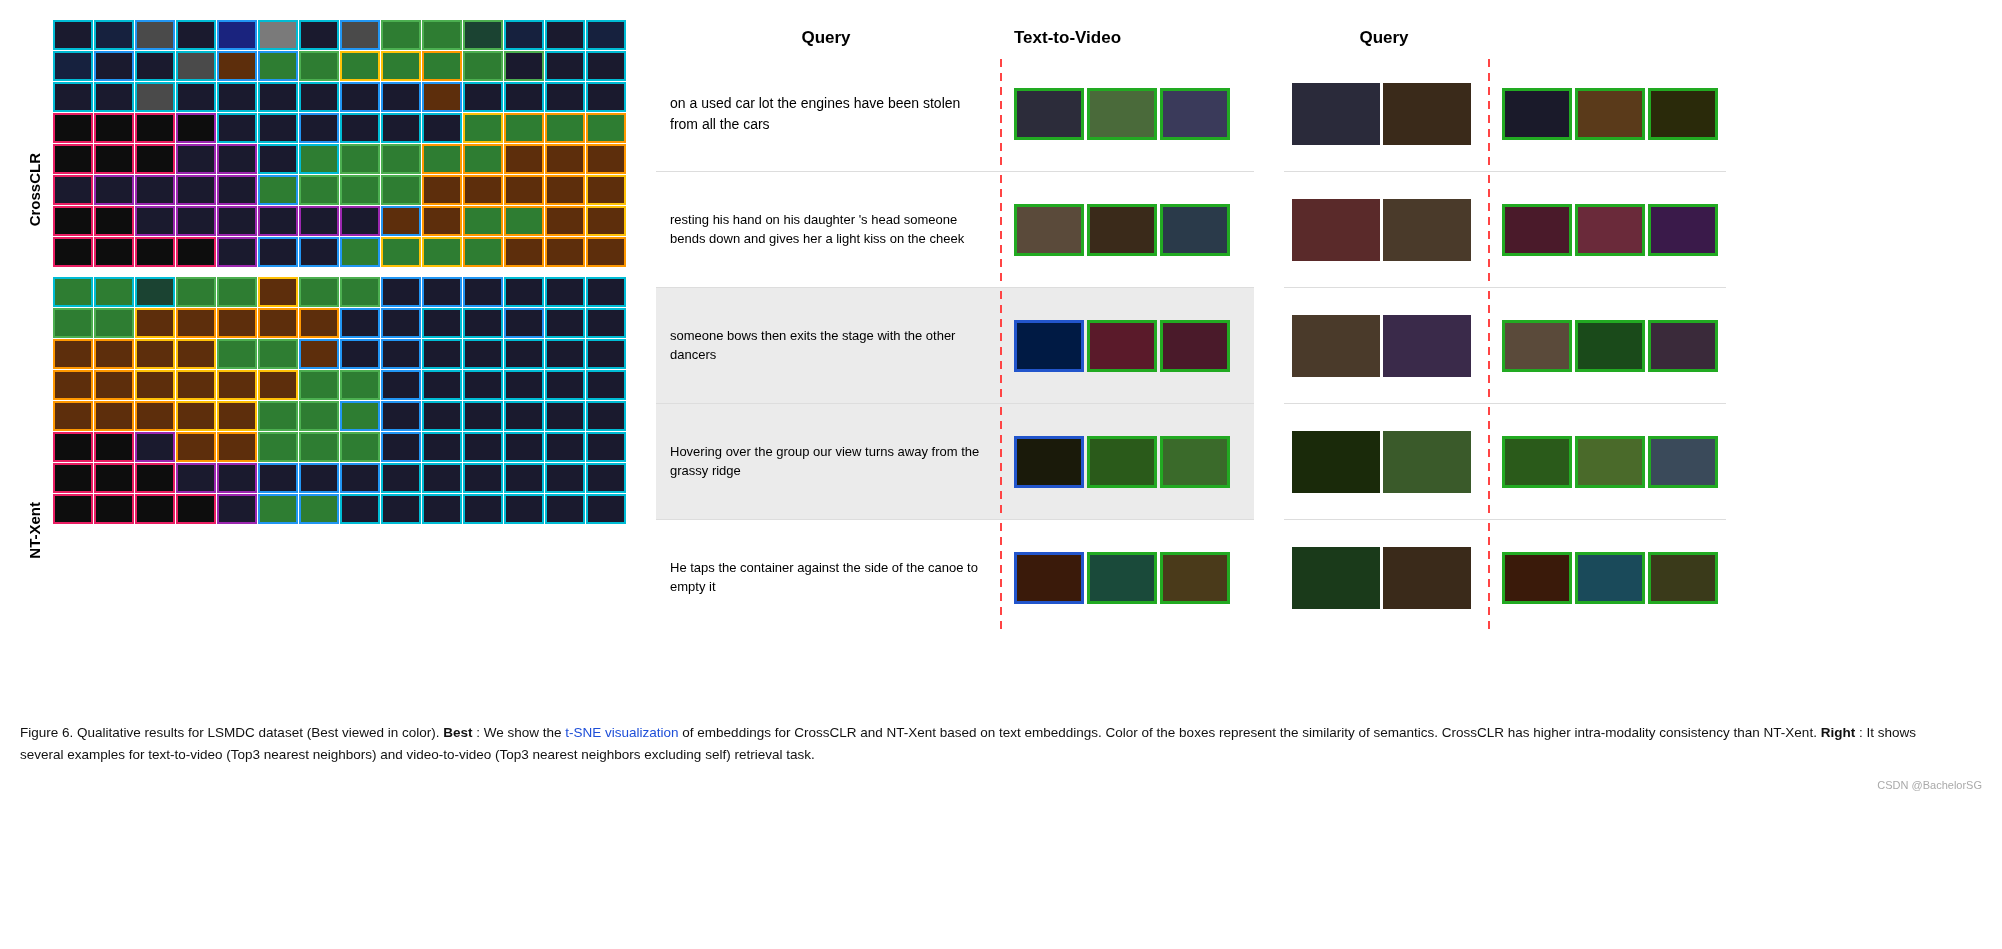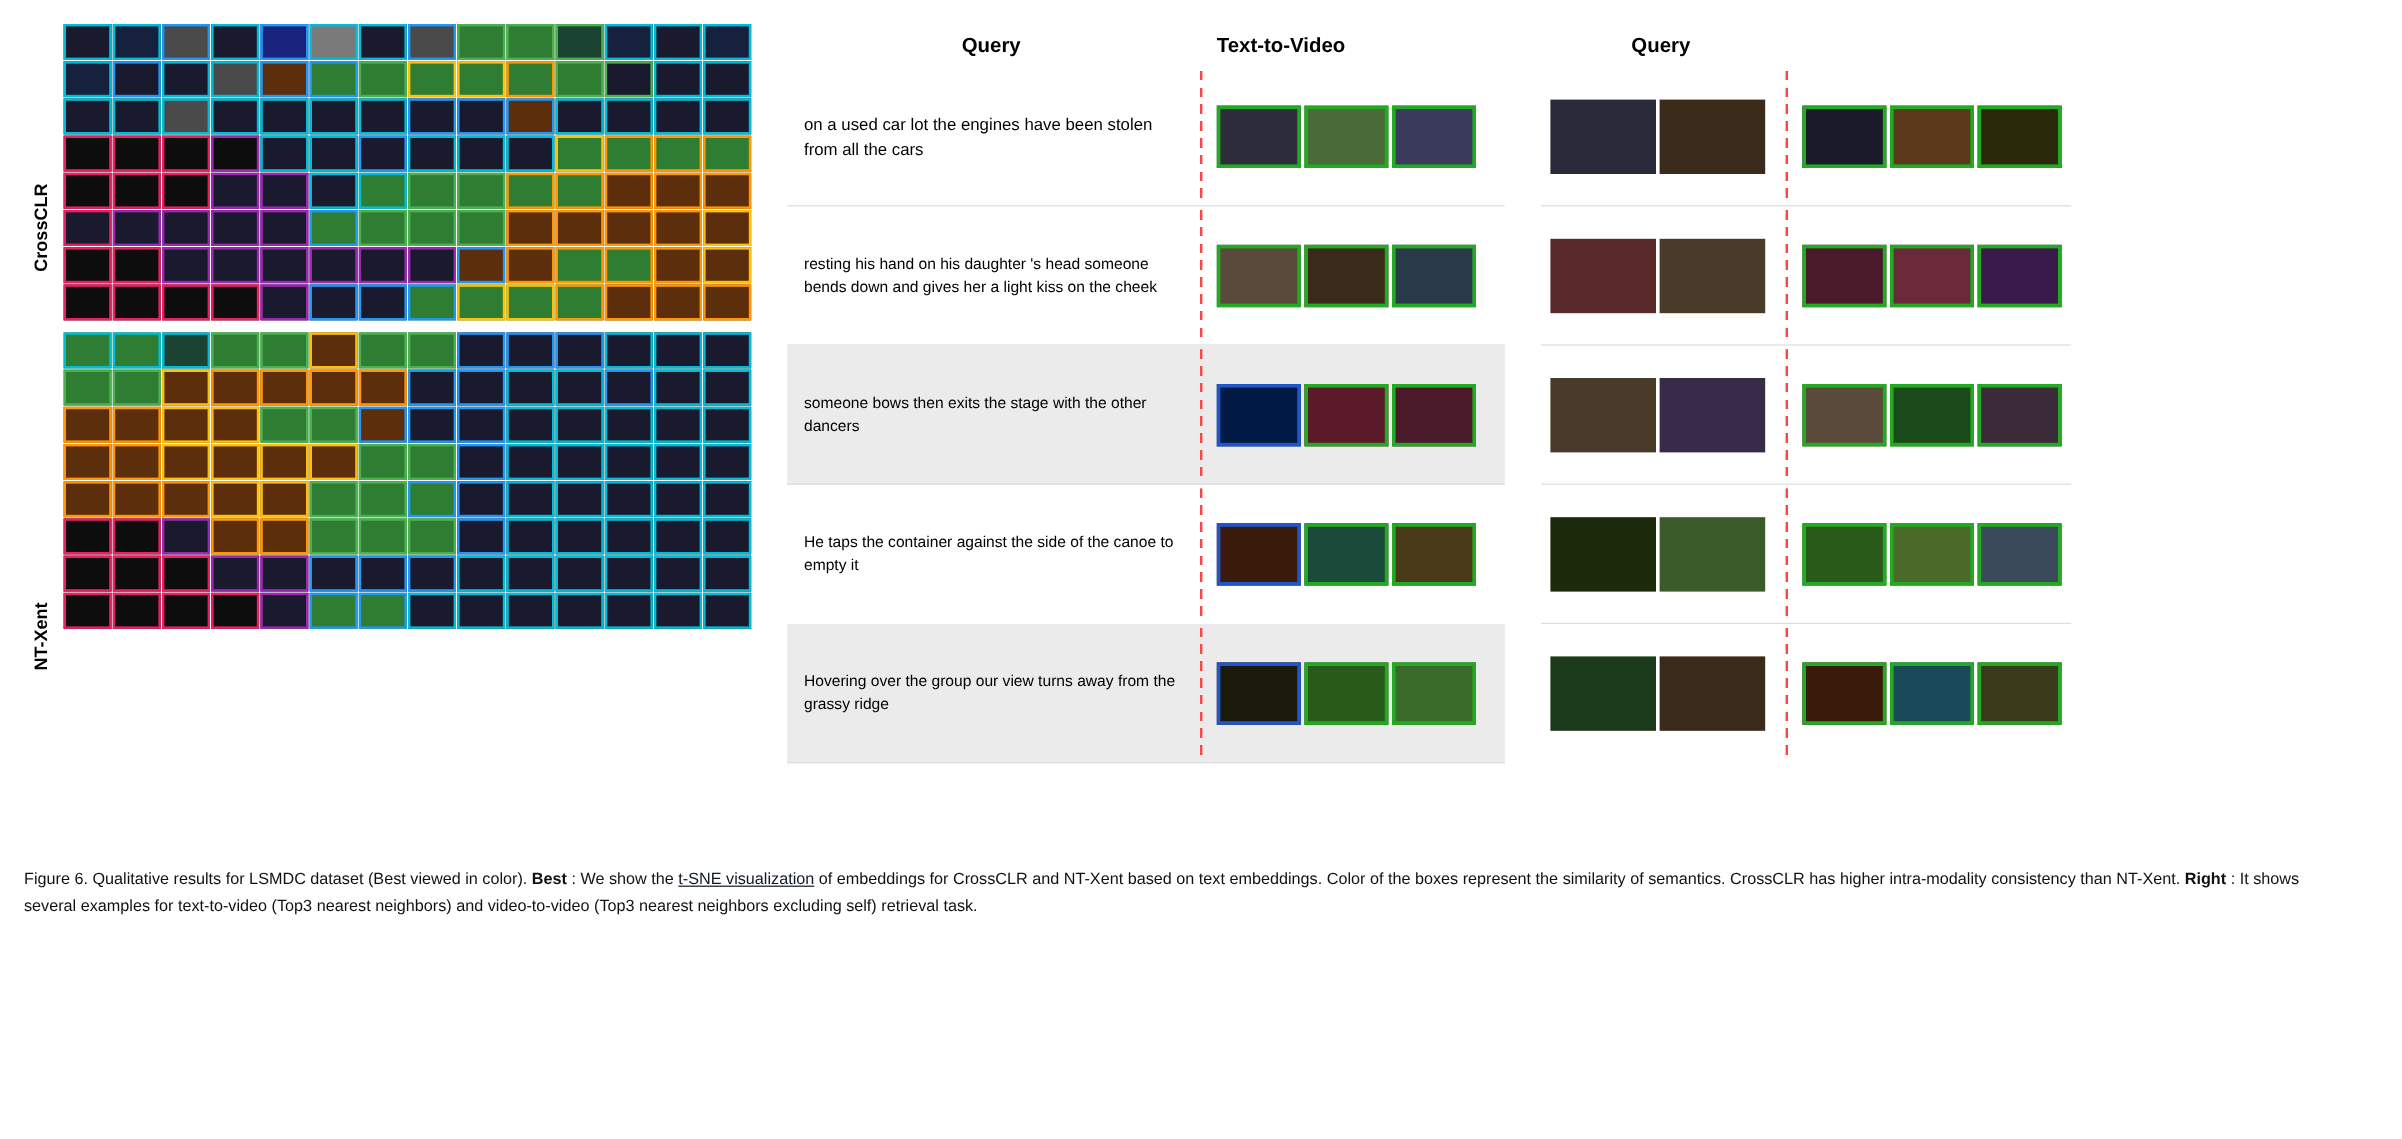--- a/index.html
+++ b/index.html
@@ -88,21 +88,21 @@
     
     .figure-caption {
       margin-top: 12px;
       font-size: 13.5px;
       line-height: 1.6;
       max-width: 1900px;
       color: #111;
     }
 
     .figure-caption .bold { font-weight: bold; }
-    .figure-caption .highlight { color: #0f172a; text-decoration: underline; }
+    .figure-caption .highlight { color: #1d4ed8; }
 
     
     .grid-rows-crossclr {
       display: flex;
       flex-direction: column;
       gap: 1px;
       margin-bottom: 4px;
     }
 
     .grid-rows-ntxent {
@@ -471,37 +471,37 @@
         <div style="display:flex; align-items:center; flex:1; min-height:116px; border-bottom:1px solid #ddd; background:#ebebeb;">
           <div style="width:340px; padding:10px 14px; font-size:13px; line-height:1.45;">someone bows then exits the stage with the other dancers</div>
           <div class="dashed-divider" style="min-height:110px;"></div>
           <div style="display:flex; gap:3px; padding:4px 8px;">
             <div style="width:70px; height:52px; background:#001a44; border:3px solid #2255cc;"></div>
             <div style="width:70px; height:52px; background:#5a1a2a; border:3px solid #22aa22;"></div>
             <div style="width:70px; height:52px; background:#4a1a2a; border:3px solid #22aa22;"></div>
           </div>
         </div>
 
+        <div style="display:flex; align-items:center; flex:1; min-height:116px; border-bottom:1px solid #ddd; background:#ebebeb;">
+          <div style="width:340px; padding:10px 14px; font-size:13px; line-height:1.45;">Hovering over the group our view turns away from the grassy ridge</div>
+          <div class="dashed-divider" style="min-height:110px;"></div>
+          <div style="display:flex; gap:3px; padding:4px 8px;">
+            <div style="width:70px; height:52px; background:#1a1a0a; border:3px solid #2255cc;"></div>
+            <div style="width:70px; height:52px; background:#2a5a1a; border:3px solid #22aa22;"></div>
+            <div style="width:70px; height:52px; background:#3a6a2a; border:3px solid #22aa22;"></div>
+          </div>
+        </div>
+
         <div style="display:flex; align-items:center; flex:1; min-height:116px;">
           <div style="width:340px; padding:10px 14px; font-size:13px; line-height:1.45;">He taps the container against the side of the canoe to empty it</div>
           <div class="dashed-divider" style="min-height:110px;"></div>
           <div style="display:flex; gap:3px; padding:4px 8px;">
             <div style="width:70px; height:52px; background:#3a1a0a; border:3px solid #2255cc;"></div>
             <div style="width:70px; height:52px; background:#1a4a3a; border:3px solid #22aa22;"></div>
             <div style="width:70px; height:52px; background:#4a3a1a; border:3px solid #22aa22;"></div>
-          </div>
-        </div>
-
-        <div style="display:flex; align-items:center; flex:1; min-height:116px; border-bottom:1px solid #ddd; background:#ebebeb;">
-          <div style="width:340px; padding:10px 14px; font-size:13px; line-height:1.45;">Hovering over the group our view turns away from the grassy ridge</div>
-          <div class="dashed-divider" style="min-height:110px;"></div>
-          <div style="display:flex; gap:3px; padding:4px 8px;">
-            <div style="width:70px; height:52px; background:#1a1a0a; border:3px solid #2255cc;"></div>
-            <div style="width:70px; height:52px; background:#2a5a1a; border:3px solid #22aa22;"></div>
-            <div style="width:70px; height:52px; background:#3a6a2a; border:3px solid #22aa22;"></div>
           </div>
         </div>
       </div>
 
       <div style="width:30px;"></div>
 
       <div style="display:flex; flex-direction:column;">
 
         <div style="display:flex; margin-bottom:0;">
           <div style="width:200px; text-align:center; font-weight:bold; font-size:17px; padding:8px 0;">Query</div>
@@ -591,13 +591,14 @@
     <span>Figure 6.</span>
     <span> Qualitative results for LSMDC dataset (Best viewed in color). </span>
     <span class="bold">Best</span>
     <span>: We show the </span>
     <span class="highlight">t-SNE visualization</span>
     <span> of embeddings for CrossCLR and NT-Xent based on text embeddings. Color of the boxes represent the similarity of semantics. CrossCLR has higher intra-modality consistency than NT-Xent. </span>
     <span class="bold">Right</span>
     <span>: It shows several examples for text-to-video (Top3 nearest neighbors) and video-to-video (Top3 nearest neighbors excluding self) retrieval task.</span>
   </div>
 
+  <div style="text-align:right; font-size:11px; color:#aaa; margin-top:4px;">CSDN @BachelorSG</div>
 </div>
 
 </body></html>

